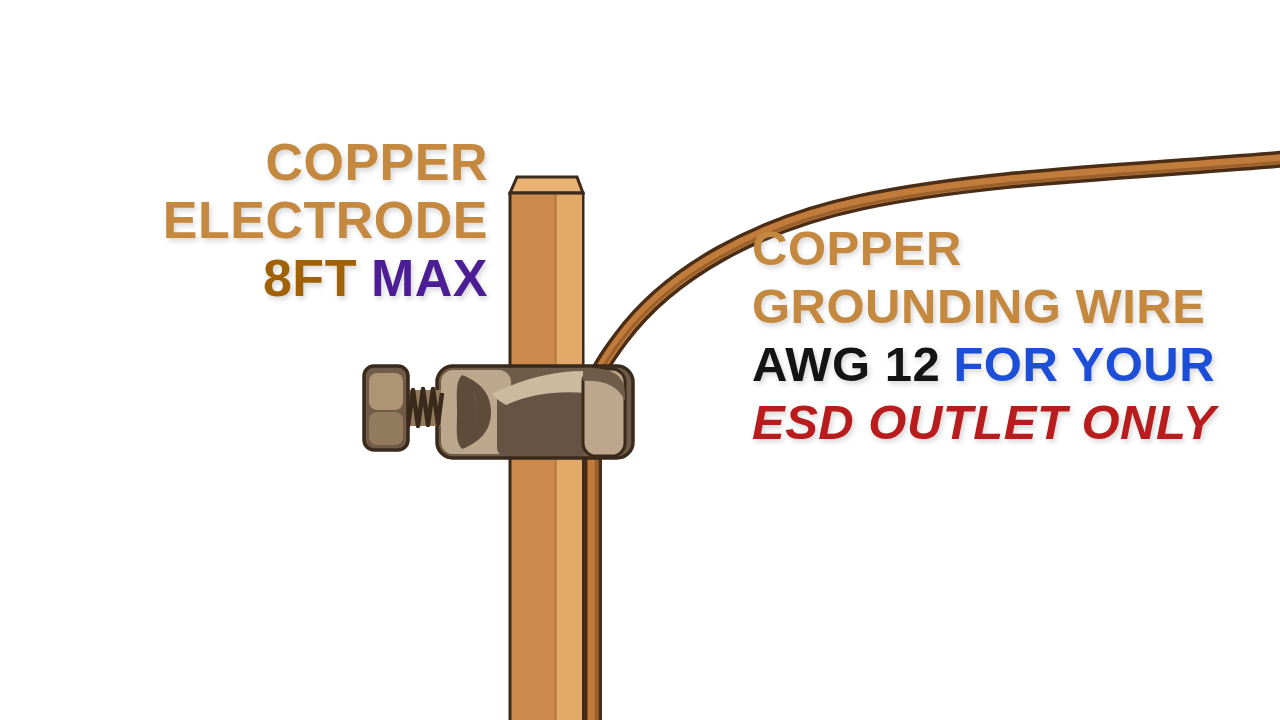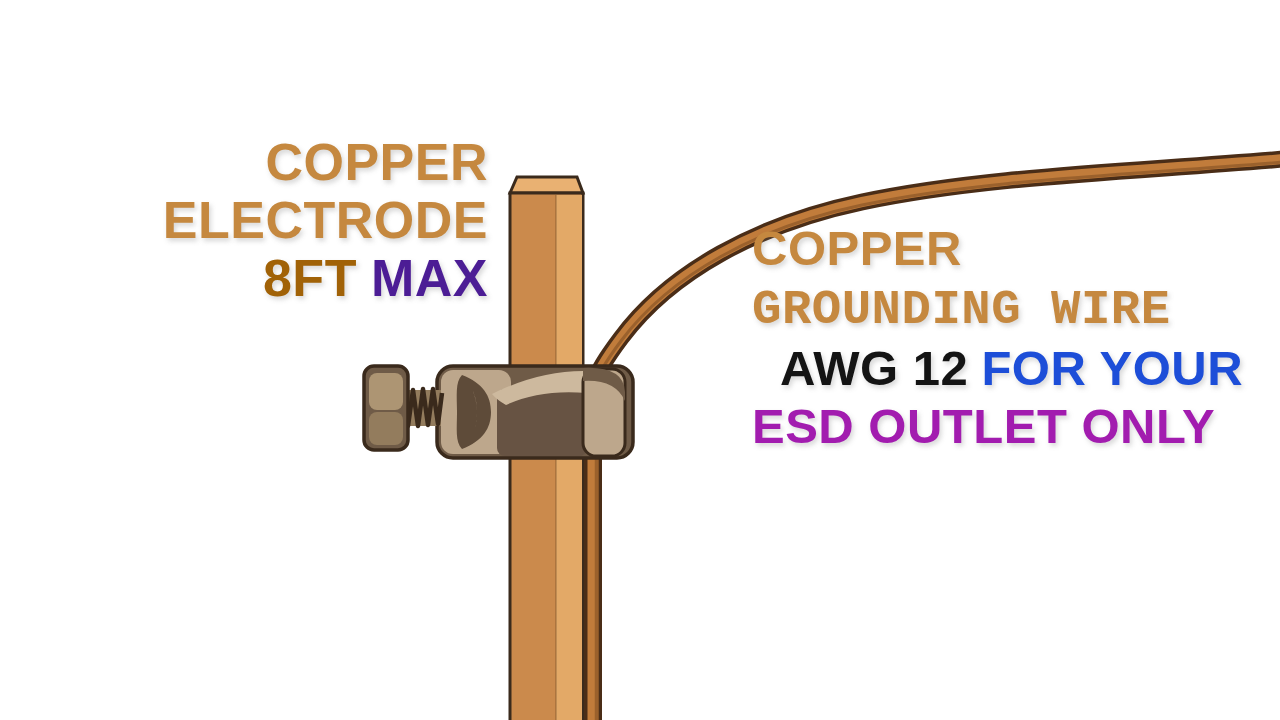--- a/index.html
+++ b/index.html
@@ -101,23 +101,23 @@
     <div>
       <span class="gap" style="color: #a16207;">8FT</span><span style="color: #4c1d95;">MAX</span>
     </div>
   </div>
 
   <div class="label label-wire">
     <div>
       <span style="color: rgb(197, 136, 63);">COPPER</span>
     </div>
     <div>
-      <span style="color: rgb(197, 136, 63); font-family: Liberation Mono, monospace;">GROUNDING WIRE</span>
+      <span style="color: rgb(197, 136, 63);">GROUNDING WIRE</span>
     </div>
     <div>
-      <span class="gap" style="color: rgb(20, 20, 20); margin-left: 28px;">AWG 12</span><span style="color: #1d4ed8;">FOR YOUR</span>
+      <span class="gap" style="color: rgb(20, 20, 20);">AWG 12</span><span style="color: #1d4ed8;">FOR YOUR</span>
     </div>
     <div>
-      <span style="color: #a21caf;">ESD OUTLET ONLY</span>
+      <span style="color: #b91c1c; font-style: italic;">ESD OUTLET ONLY</span>
     </div>
   </div>
 
 </div>
 
 </body></html>

